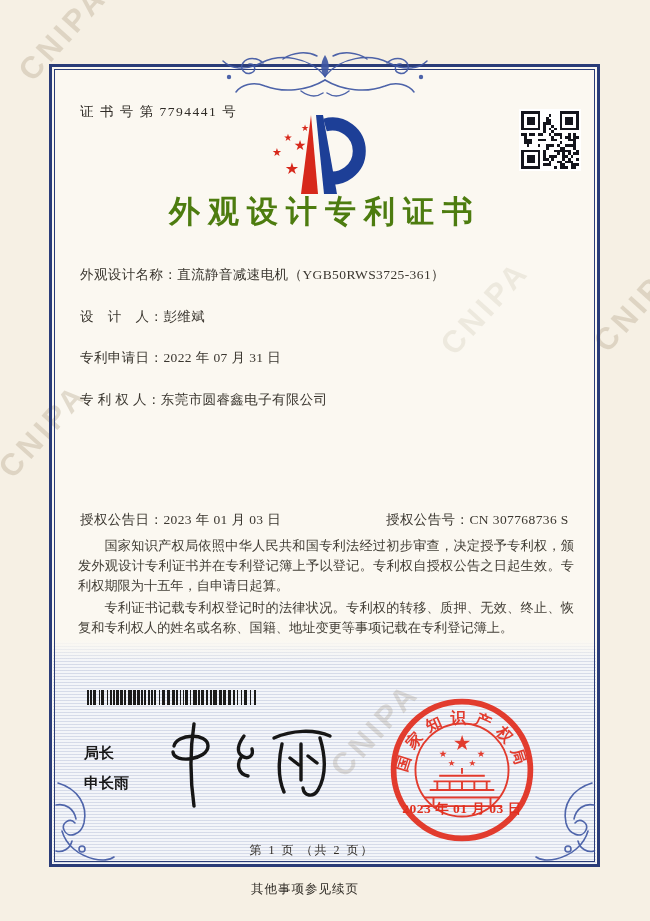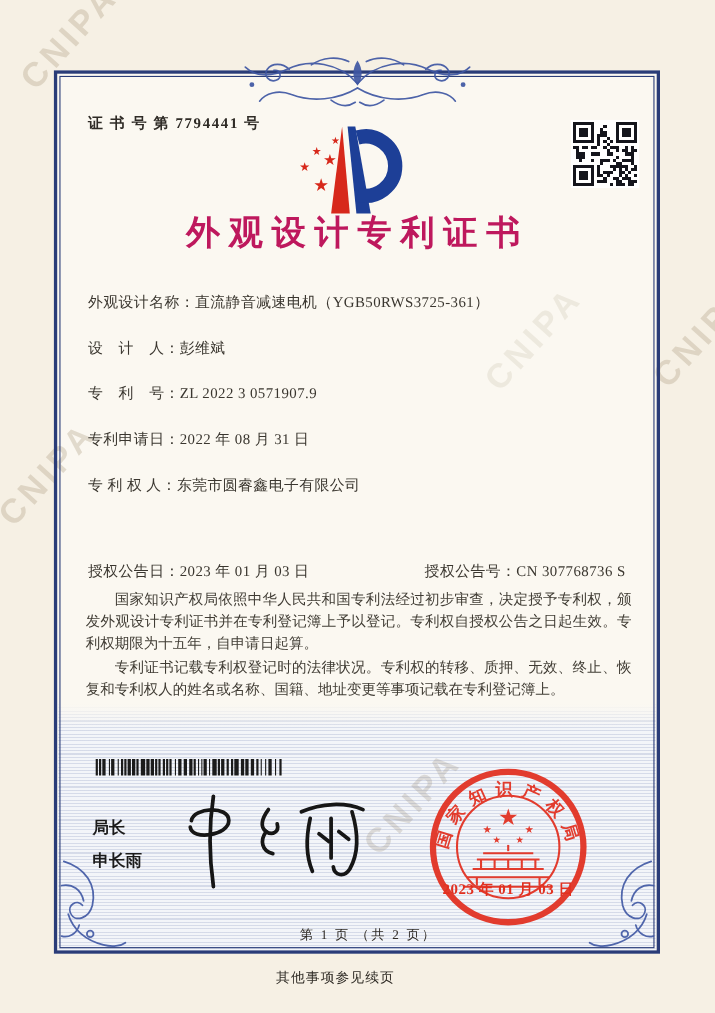--- a/index.html
+++ b/index.html
@@ -16,53 +16,53 @@
   .frame-bg{position:absolute;left:49px;top:64px;width:551px;height:803px;background:#fbf8f1;z-index:1;}
   .guilloche{position:absolute;left:53px;top:640px;width:543px;height:226px;z-index:2;
       background:#f3f5f9 repeating-linear-gradient(180deg,rgba(96,114,168,0.20) 0px,rgba(96,114,168,0.20) 1px,transparent 1px,transparent 3px);}
   .guilloche::before{content:"";position:absolute;left:0;top:0;right:0;height:22px;
       background:linear-gradient(180deg,#fbf8f1,rgba(251,248,241,0));}
   .frame{position:absolute;left:49px;top:64px;width:545px;height:797px;border:3px solid #2a3c78;z-index:4;pointer-events:none;}
   .frame::after{content:"";position:absolute;inset:2px;border:1px solid #2a3c78;}
 
   .content{position:absolute;inset:0;z-index:5;}
 
-  .cert-no{position:absolute;left:80px;top:103px;font-size:13.5px;letter-spacing:1.5px;color:#2f2b26;font-weight:bold;}
+  .cert-no{position:absolute;left:80px;top:103px;font-size:13.5px;letter-spacing:1.5px;color:#2f2b26;}
 
   .qr{position:absolute;left:519px;top:109px;width:58px;height:58px;background:#fff;padding:2px;}
 
   .logo{position:absolute;left:252px;top:110px;width:156px;height:90px;}
 
   .title{position:absolute;left:0;top:191px;width:650px;text-align:center;
-         font-size:31px;font-weight:bold;letter-spacing:8px;color:#be185d;}
+         font-size:31px;font-weight:bold;letter-spacing:8px;color:#4d7c0f;}
 
   .fields{position:absolute;left:80px;top:266px;width:480px;font-size:13.5px;color:#3a362f;letter-spacing:0.4px;}
   .fields .row{height:41.5px;line-height:17px;}
   .fields .lbl{white-space:pre;}
   .grant-row{position:absolute;left:80px;top:511px;width:500px;font-size:13.5px;color:#3a362f;letter-spacing:0.4px;line-height:17px;}
   .grant-row .second{position:absolute;left:265px;top:0;margin-left:41px;}
 
   .paras{position:absolute;left:78px;top:536px;width:496px;font-size:13.2px;line-height:20px;
-         color:#403c34;text-align:justify;font-family:Liberation Mono, monospace;}
+         color:#403c34;text-align:justify;}
   .paras p{margin:0 0 2px 0;text-indent:2em;}
 
   .barcode{position:absolute;left:87px;top:690px;width:172px;height:15px;}
   .barcode .bar{position:absolute;top:0;bottom:0;background:#1b1b1b;}
 
   .signer{position:absolute;left:84px;top:738px;font-family:"Liberation Sans","DejaVu Sans",sans-serif;
           font-size:15px;font-weight:700;color:#1b1b1b;line-height:30px;}
 
   .signature{position:absolute;left:158px;top:716px;width:188px;height:98px;}
 
   .seal{position:absolute;left:386px;top:694px;width:152px;height:152px;opacity:0.94;}
   .seal-date{position:absolute;left:378px;top:800px;width:168px;text-align:center;color:#e2301f;
              font-size:13.5px;font-weight:bold;letter-spacing:0.5px;z-index:6;}
 
   .page-note{position:absolute;left:0;top:842px;width:624px;text-align:center;font-size:12px;
-             letter-spacing:2px;color:#2f2b26;z-index:6;padding-left:23px;}
+             letter-spacing:2px;color:#2f2b26;z-index:6;}
   .cont-note{position:absolute;left:0;top:881px;width:610px;text-align:center;font-size:12.5px;
              letter-spacing:1px;color:#2e2a24;}
 
   .top-ornament{position:absolute;left:205px;top:47px;width:240px;height:58px;z-index:5;}
   .corner-orn{position:absolute;width:64px;height:86px;z-index:5;}
   .corner-orn.left{left:52px;top:779px;}
   .corner-orn.right{left:534px;top:779px;transform:scaleX(-1);}
 </style>
 </head>
 <body>
@@ -251,24 +251,21 @@
     <div class="title">外观设计专利证书</div>
 
     <div class="fields">
       <div class="row">
         <span class="lbl">外观设计名称：</span><span class="val">直流静音减速电机（YGB50RWS3725-361）</span>
       </div>
       <div class="row">
         <span class="lbl">设　计　人：</span><span class="val">彭维斌</span>
       </div>
       <div class="row">
-        <span class="lbl">专　利　号：</span><span class="val">ZL 2022 3 0571907.9</span>
-      </div>
-      <div class="row">
-        <span class="lbl">专利申请日：</span><span class="val">2022 年 08 月 31 日</span>
+        <span class="lbl">专利申请日：</span><span class="val">2022 年 07 月 31 日</span>
       </div>
       <div class="row">
         <span class="lbl">专 利 权 人：</span><span class="val">东莞市圆睿鑫电子有限公司</span>
       </div>
     </div>
 
     <div class="grant-row">
       <span>授权公告日：</span><span>2023 年 01 月 03 日</span>
       <span class="second">
         <span>授权公告号：</span><span>CN 307768736 S</span>

